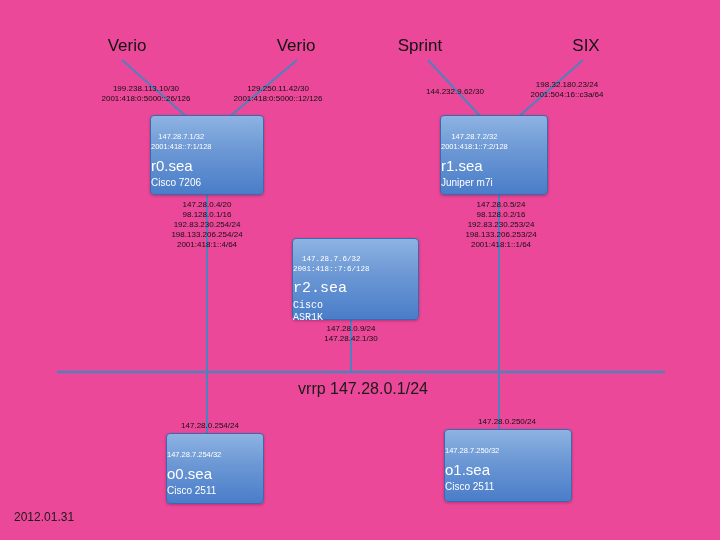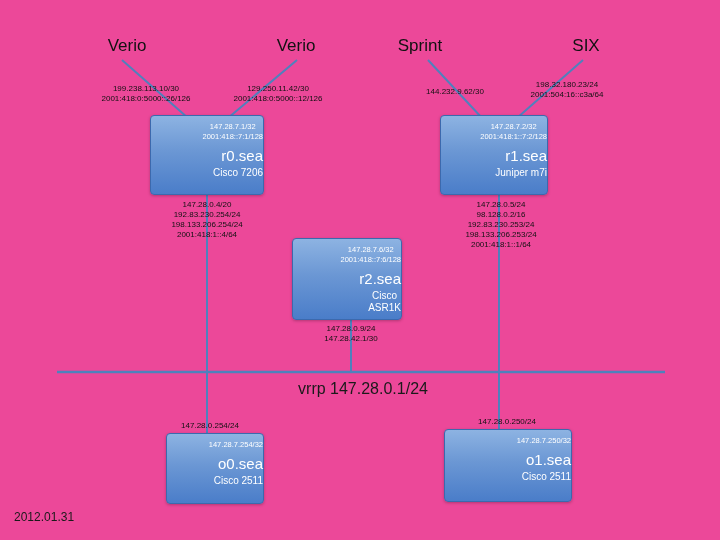--- a/index.html
+++ b/index.html
@@ -36,22 +36,22 @@
   }
   .node{
     position:absolute;
     border:1px solid #3c69ad;
     border-radius:4px;
     background:linear-gradient(180deg,#8db3e2 0%,#6b97d4 45%,#4a7dc9 100%);
     box-shadow:0 1px 3px rgba(0,0,0,0.25);
     color:#ffffff;
     display:flex;
     flex-direction:column;
-    align-items:flex-end;
-    padding-top:6px;
+    align-items:flex-start;
+    padding-top:16px;
     box-sizing:border-box;
     text-align:center;
   }
   .node .loopbacks{font-size:7.5px;line-height:1.3;}
   .node .nodename{font-size:15px;margin-top:5px;}
   .node .nodemodel{font-size:10px;margin-top:3px;white-space:pre-line;line-height:1.2;}
   .midlabel{font-size:16px;text-align:center;width:170px;}
   .datelabel{font-size:12px;}
 </style>
 </head>
@@ -105,21 +105,21 @@
 
   <div class="node" style="left:440px;top:115px;width:108px;height:80px;">
     <div class="loopbacks">
         <div>147.28.7.2/32</div>
         <div>2001:418:1::7:2/128</div>
       </div>
     <div class="nodename">r1.sea</div>
     <div class="nodemodel">Juniper m7i</div>
   </div>
 
-  <div class="node" style="left:292px;top:238px;width:110px;height:82px;">
+  <div class="node" style="left:292px;top:238px;width:127px;height:82px;font-family:Liberation Mono, monospace;">
     <div class="loopbacks">
         <div>147.28.7.6/32</div>
         <div>2001:418::7:6/128</div>
       </div>
     <div class="nodename">r2.sea</div>
     <div class="nodemodel">Cisco
 ASR1K</div>
   </div>
 
   <div class="node" style="left:166px;top:433px;width:98px;height:71px;">
@@ -133,20 +133,21 @@
   <div class="node" style="left:444px;top:429px;width:128px;height:73px;">
     <div class="loopbacks">
         <div>147.28.7.250/32</div>
       </div>
     <div class="nodename">o1.sea</div>
     <div class="nodemodel">Cisco 2511</div>
   </div>
 
   <div class="abs iflist" style="left:122px;top:200px;">
       <div>147.28.0.4/20</div>
+      <div>98.128.0.1/16</div>
       <div>192.83.230.254/24</div>
       <div>198.133.206.254/24</div>
       <div>2001:418:1::4/64</div>
     </div>
   <div class="abs iflist" style="left:416px;top:200px;">
       <div>147.28.0.5/24</div>
       <div>98.128.0.2/16</div>
       <div>192.83.230.253/24</div>
       <div>198.133.206.253/24</div>
       <div>2001:418:1::1/64</div>

